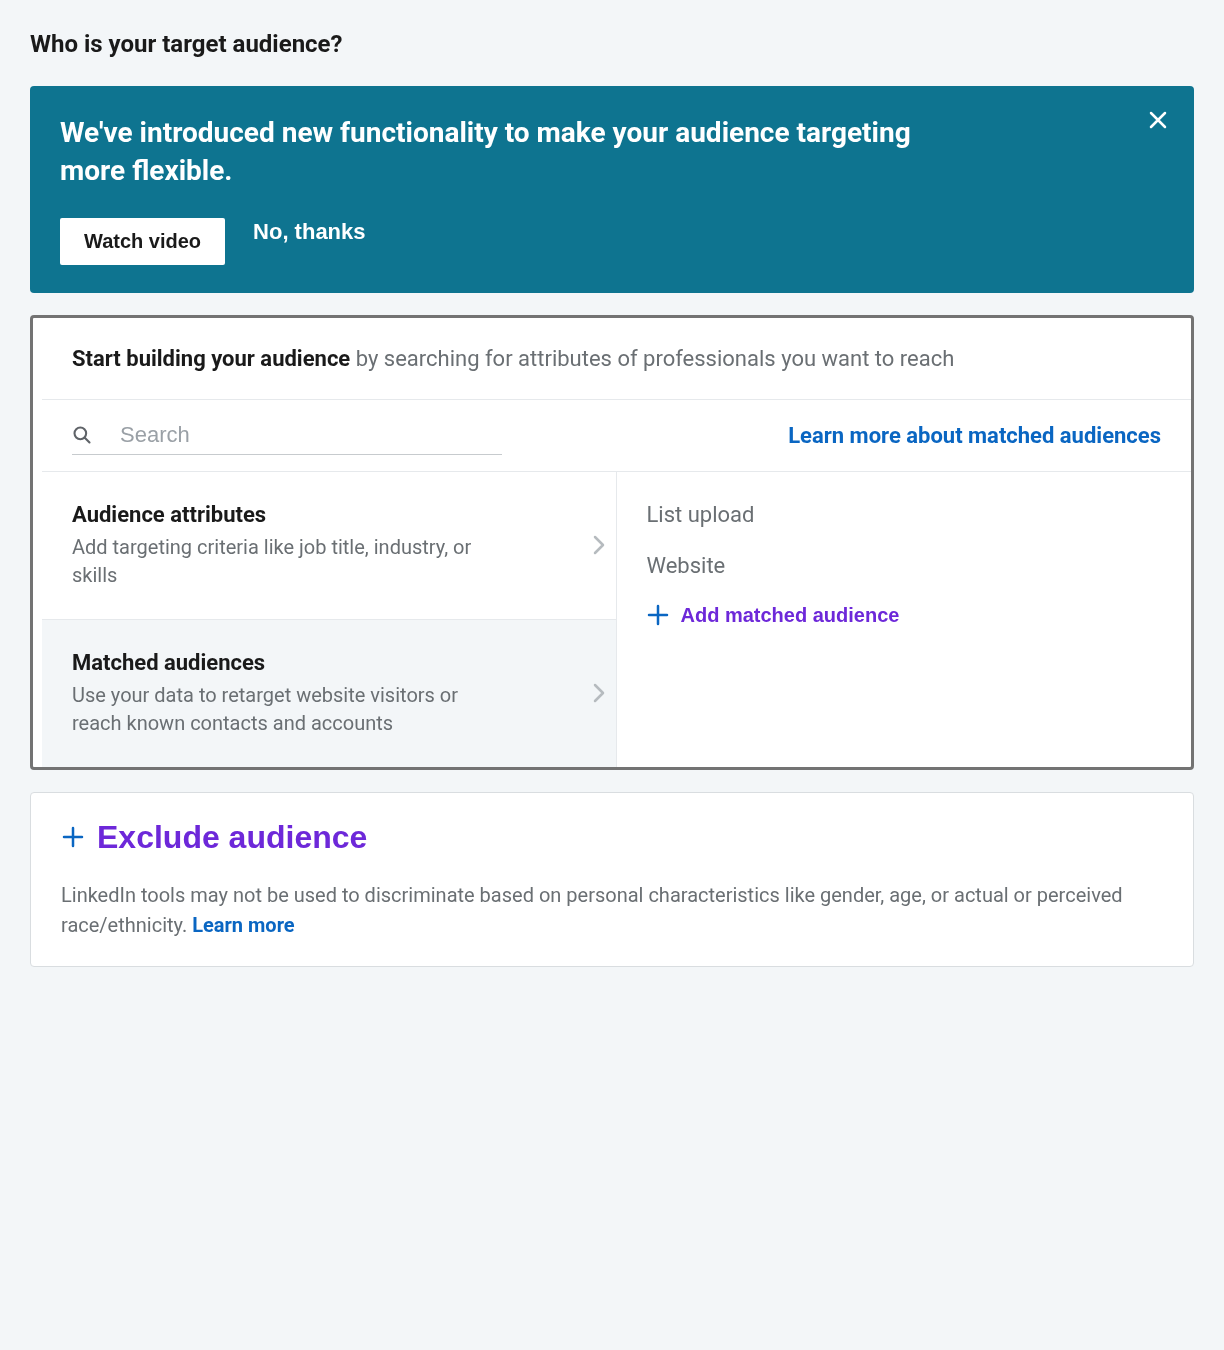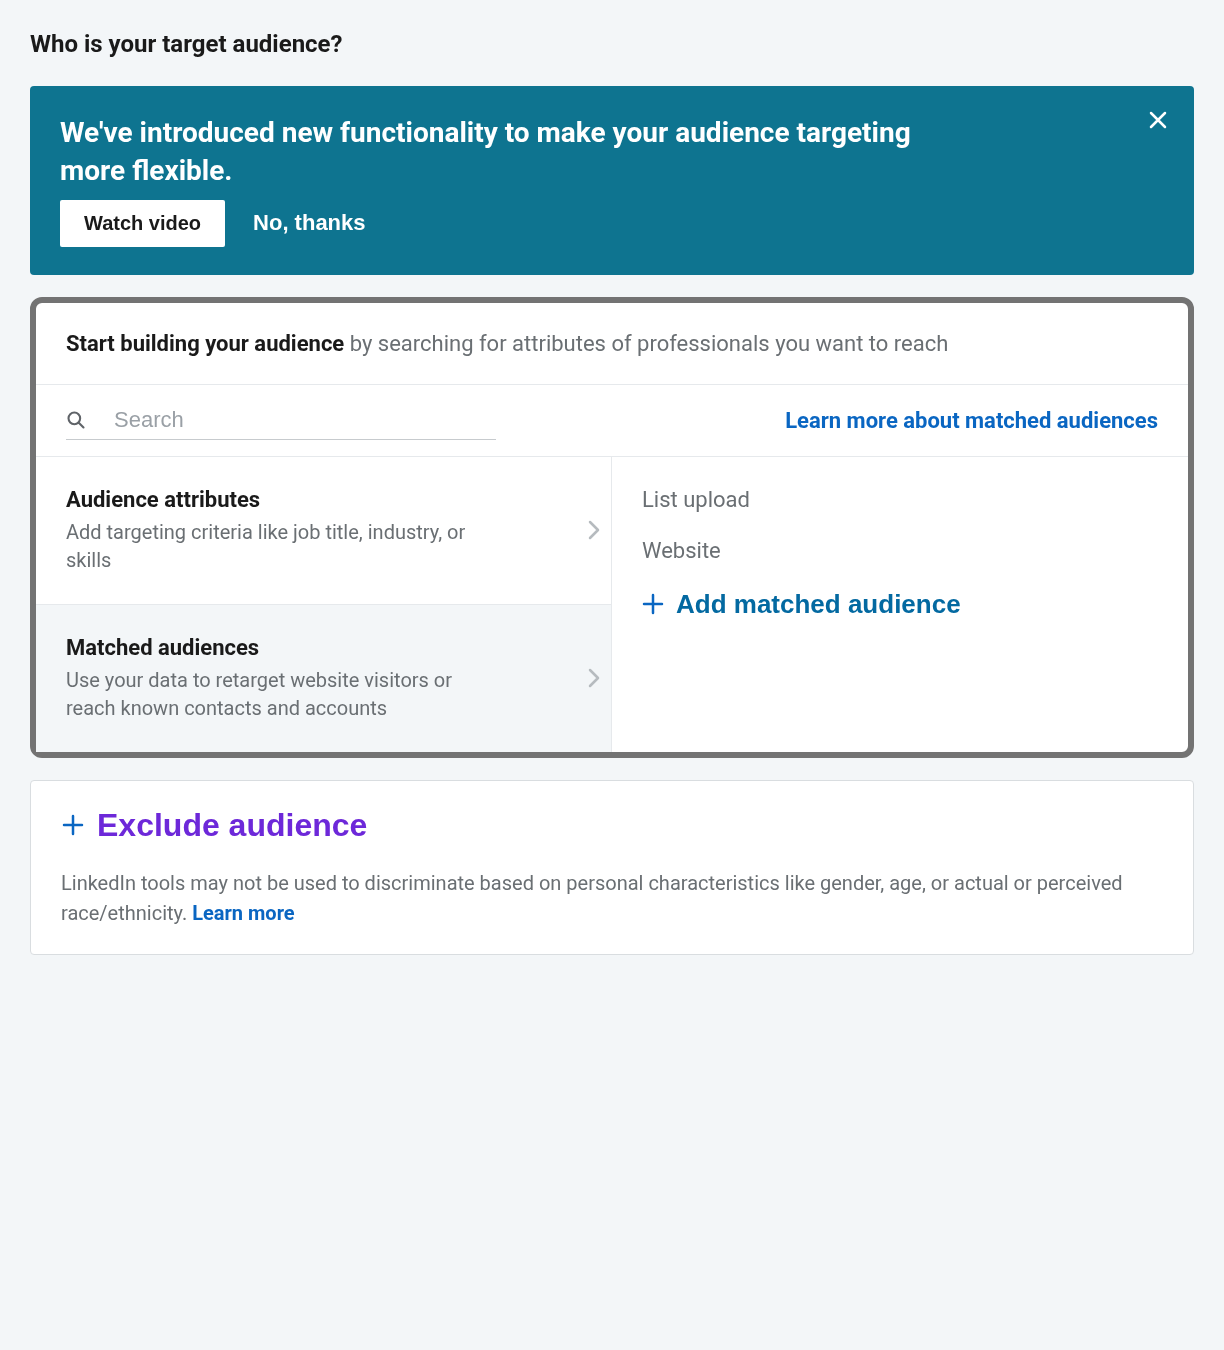--- a/index.html
+++ b/index.html
@@ -50,20 +50,21 @@
     }
     .btn-primary {
       background: #fff;
       color: #1a1a1a;
       border: none;
       border-radius: 2px;
       padding: 12px 24px;
       font-size: 20px;
       font-weight: 700;
       cursor: pointer;
+      margin-top: 18px;
     }
     .btn-link-white {
       background: transparent;
       border: none;
       color: #fff;
       font-size: 22px;
       font-weight: 700;
       cursor: pointer;
     }
     .banner-close {
@@ -71,23 +72,24 @@
       top: 20px;
       right: 22px;
       background: transparent;
       border: none;
       color: #fff;
       cursor: pointer;
       padding: 4px;
     }
     .card {
       background: #fff;
-      border: 6px solid #737373;
-      border-radius: 12px;
+      border: 3px solid #737373;
+      border-radius: 4px;
       margin-bottom: 22px;
+      padding-left: 9px;
     }
     .card-header {
       padding: 24px 30px 24px 30px;
       border-bottom: 1px solid #e6e9ec;
     }
     .card-header-text {
       font-size: 22px;
       line-height: 1.5;
     }
     .card-header-bold {
@@ -176,22 +178,22 @@
     }
     .sub-item {
       font-size: 22px;
       color: #6a6f73;
       padding: 8px 0 18px 0;
     }
     .add-matched {
       display: flex;
       align-items: center;
       gap: 12px;
-      color: #0369a1;
-      font-size: 26px;
+      color: #6d28d9;
+      font-size: 20px;
       font-weight: 700;
       cursor: pointer;
       background: transparent;
       border: none;
       padding: 8px 0;
       justify-content: center;
     }
     .exclude-card {
       background: #fff;
       border: 1px solid #d9dde0;

